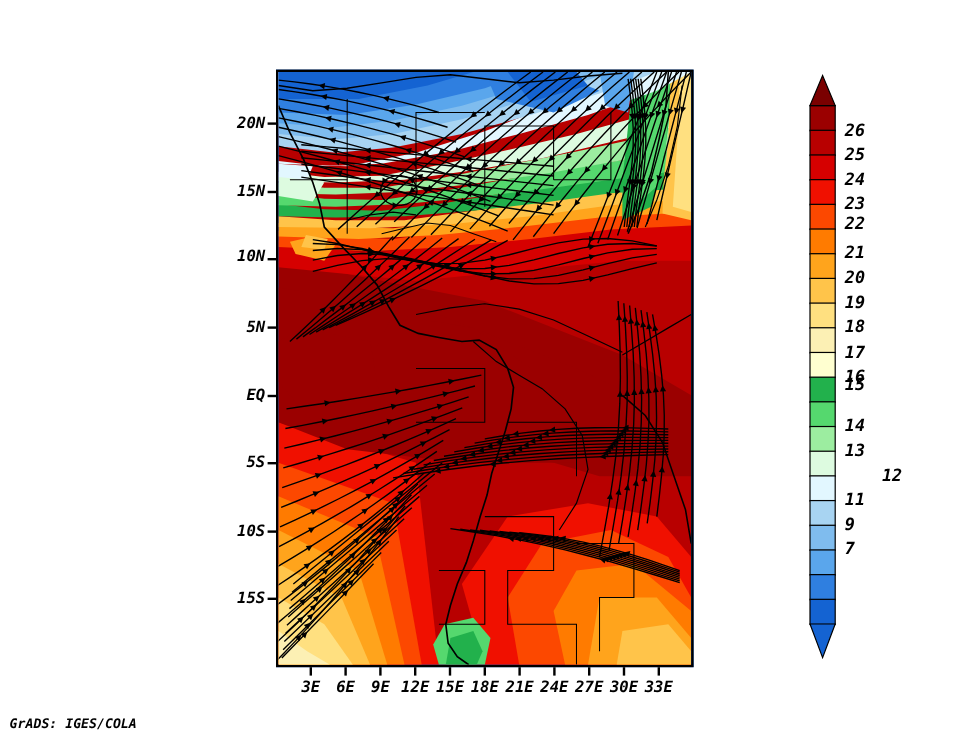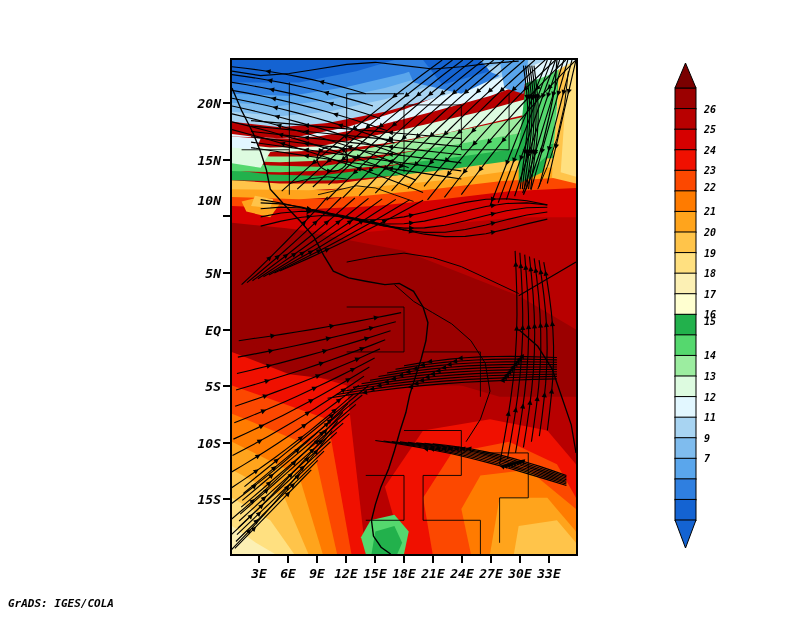--- a/index.html
+++ b/index.html
@@ -76,21 +76,21 @@
   }
 
   
   #colorbar { position:absolute; left:668px; top:60px; width:120px; height:495px; }
   #cbar-svg { position:absolute; left:0; top:0; }
   .cb-label {
     position: absolute;
     left: 36px;
     font-family: "DejaVu Sans Mono", monospace;
     font-style: italic; font-weight:700;
-    font-size: 10px; color:#000;
+    font-size: 14px; color:#000;
     white-space: nowrap;
     transform: translateY(-50%);
   }
 
   
   #credit {
     position:absolute; left:8px; top:597px;
     font-family: "DejaVu Sans Mono", monospace;
     font-style: italic; font-weight:700;
     font-size: 11px; color:#000; white-space:nowrap;
@@ -539,21 +539,21 @@
         <polygon points="101.5,112.1 96.3,109.5 96.3,114.7" fill="#000"></polygon>
       </svg>
   </div>
 
   <div id="y-axis">
       <div class="tick-y" style="top: 102.273px;"></div>
       <div class="lbl-y" style="top: 103.273px; left: 0px; width: 221px; text-align: right;">20N</div>
       <div class="tick-y" style="top: 158.864px;"></div>
       <div class="lbl-y" style="top: 159.864px; left: 0px; width: 221px; text-align: right;">15N</div>
       <div class="tick-y" style="top: 215.455px;"></div>
-      <div class="lbl-y" style="top: 200px; left: 0px; width: 221px; text-align: right;">10N</div>
+      <div class="lbl-y" style="top: 214px; left: 0px; width: 221px; text-align: right;">10N</div>
       <div class="tick-y" style="top: 272.045px;"></div>
       <div class="lbl-y" style="top: 273.045px; left: 0px; width: 221px; text-align: right;">5N</div>
       <div class="tick-y" style="top: 328.636px;"></div>
       <div class="lbl-y" style="top: 329.636px; left: 0px; width: 221px; text-align: right;">EQ</div>
       <div class="tick-y" style="top: 385.227px;"></div>
       <div class="lbl-y" style="top: 386.227px; left: 0px; width: 221px; text-align: right;">5S</div>
       <div class="tick-y" style="top: 441.818px;"></div>
       <div class="lbl-y" style="top: 442.818px; left: 0px; width: 221px; text-align: right;">10S</div>
       <div class="tick-y" style="top: 498.409px;"></div>
       <div class="lbl-y" style="top: 499.409px; left: 0px; width: 221px; text-align: right;">15S</div>
@@ -617,21 +617,21 @@
       <div class="cb-label" style="top: 127px;">22</div>
       <div class="cb-label" style="top: 151.429px;">21</div>
       <div class="cb-label" style="top: 172px;">20</div>
       <div class="cb-label" style="top: 192.571px;">19</div>
       <div class="cb-label" style="top: 213.143px;">18</div>
       <div class="cb-label" style="top: 233.714px;">17</div>
       <div class="cb-label" style="top: 254.286px;">16</div>
       <div class="cb-label" style="top: 261px;">15</div>
       <div class="cb-label" style="top: 295.429px;">14</div>
       <div class="cb-label" style="top: 316px;">13</div>
-      <div class="cb-label" style="top: 336.571px;">12</div>
+      <div class="cb-label" style="top: 336.571px; margin-left: 31px;">12</div>
       <div class="cb-label" style="top: 357.143px;">11</div>
       <div class="cb-label" style="top: 377.714px;">9</div>
       <div class="cb-label" style="top: 398.286px;">7</div>
     </div>
 
   <div id="credit">GrADS: IGES/COLA</div>
 
 </div>
 
 </body></html>

